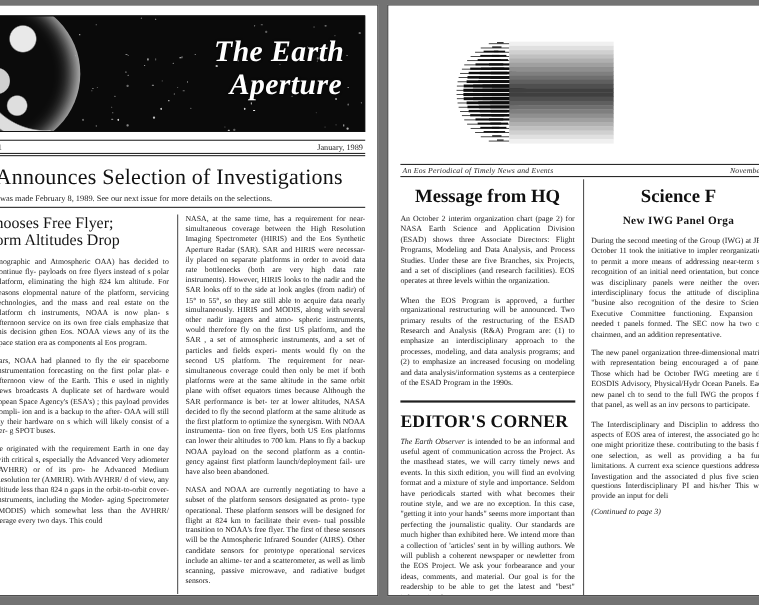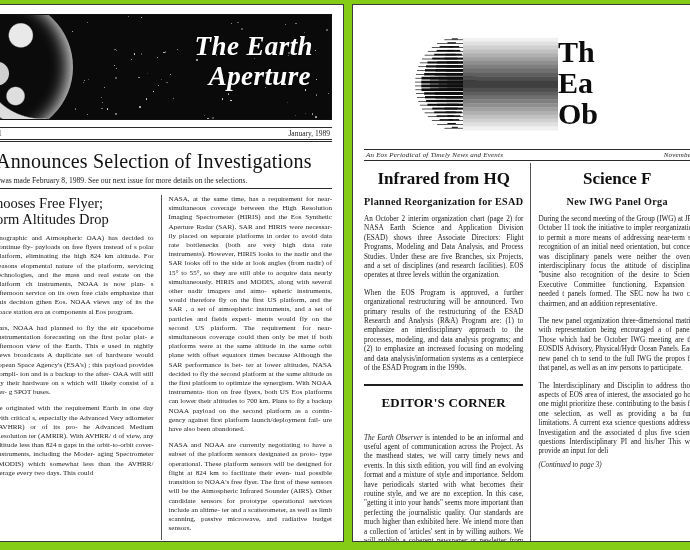--- a/index.html
+++ b/index.html
@@ -5,21 +5,21 @@
   html, body {
     margin: 0; padding: 0;
     width: 690px; height: 550px;
     background: #ffffff;
     font-family: "Liberation Serif", serif;
     overflow: hidden;
   }
   #root {
     position: relative;
     width: 690px; height: 550px;
-    background: #84cc16;
+    background: #737373;
   }
 
   
   .page {
     position: absolute;
     top: 4px;
     height: 538px;
     background: #ffffff;
     border: 1px solid #3b3b3b;
     box-sizing: border-box;
@@ -162,25 +162,24 @@
     line-height: 9.4px;
     color: #1a1a1a;
     text-align: justify;
   }
   .body-r p { margin: 0 0 8px 0; }
   .body-r .ital { font-style: italic; }
 
   .boxrule { border-top: 2px solid #1f1f1f; margin: 10px 0 9px 0; }
   .corner-title {
     font-weight: bold;
-    font-size: 13px;
+    font-size: 16px;
     letter-spacing: .2px;
     color: #101010;
-    margin: 0 0 23px 0;
-    text-align: center;
+    margin: 0 0 5px 0;
   }
 </style>
 </head>
 <body>
 
 <div id="root">
 
   <div class="page" id="page-left">
     <div class="page-inner">
 
@@ -429,37 +428,31 @@
             <rect x="71.65413921106503" y="85.14" width="13.45" height="1.37" fill="#0d0d0d"></rect>
             <rect x="63.87" y="86.19" width="31.13" height="0.7" fill="#111"></rect>
             <rect x="95.00" y="84.62" width="95.00" height="4.25" fill="rgb(208,208,208)"></rect>
             <rect x="79.43369592725341" y="88.98" width="8.46" height="1.21" fill="#0d0d0d"></rect>
             <rect x="69.06" y="90.03" width="25.94" height="0.7" fill="#111"></rect>
             <rect x="95.00" y="88.46" width="95.00" height="4.25" fill="rgb(224,224,224)"></rect>
             <rect x="83.8129512751755" y="92.83" width="6.00" height="1.05" fill="#0d0d0d"></rect>
             <rect x="76.35" y="93.88" width="18.65" height="0.7" fill="#111"></rect>
             <rect x="95.00" y="92.31" width="95.00" height="4.25" fill="rgb(240,240,240)"></rect>
           </svg>
-        <div class="masthead-title-lines">
-          <div>Th</div>
-            <div>Ea</div>
-            <div>Ob</div>
-        </div>
       </div>
 
       <div class="folio">
         <span class="ital">An Eos Periodical of Timely News and Events</span>
         <span class="ital">November</span>
       </div>
 
       <div class="cols" style="margin-top:2px">
 
         <div class="col" style="width:162px">
-          <div class="sec-title">Infrared from HQ</div>
-          <div class="sec-sub">Planned Reorganization for ESAD</div>
+          <div class="sec-title">Message from HQ</div>
           <div class="body-r">
             <p>An October 2 interim organization chart (page 2) for NASA Earth Science and Application Division (ESAD) shows three Associate Directors:   Flight Programs, Modeling and Data Analysis, and Process Studies.  Under these are five Branches, six Projects, and a set of disciplines (and research facilities).  EOS operates at three levels within the organization.</p>
             <p>When the EOS Program is approved, a further organizational restructuring will be announced.   Two primary results of the restructuring of the ESAD Research and Analysis (R&amp;A) Program are: (1) to emphasize an interdisciplinary approach to the processes, modeling, and data analysis programs; and (2) to emphasize an increased focusing on modeling and data analysis/information systems as a centerpiece of the ESAD Program in the 1990s.</p>
           </div>
           <div class="boxrule"></div>
           <div class="corner-title">EDITOR'S CORNER</div>
           <div class="body-r">
             <p><span class="ital">The Earth Observer</span><span> is intended to be an informal and useful agent of communication across the Project.  As the masthead states, we will carry timely news and events.  In this sixth edition, you will find an evolving format and a mixture of style and importance.   Seldom have periodicals started with what becomes their routine style, and we are no exception.  In this case, "getting it into your hands" seems more important than perfecting the journalistic quality.  Our standards are much higher than exhibited here.  We intend more than a collection of 'articles' sent in by willing authors.  We will publish a coherent newspaper or newletter from the EOS Project.  We ask your forbearance and your ideas, comments, and material.  Our goal is for the readership to be able to get the latest and "best" information from </span></p>
           </div>
         </div>

